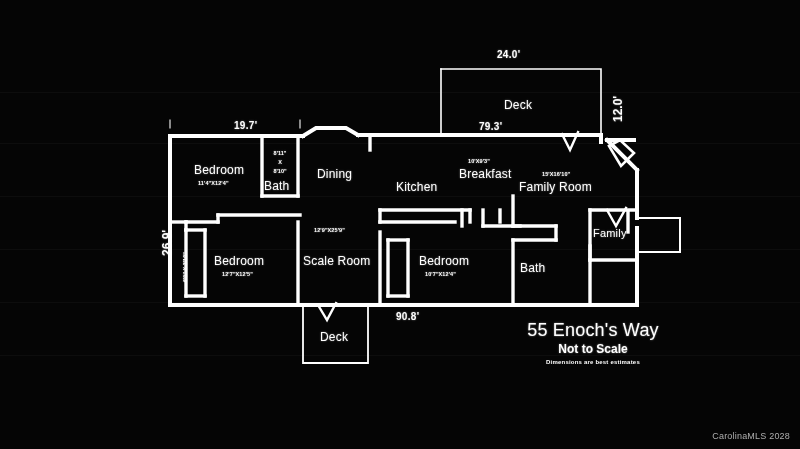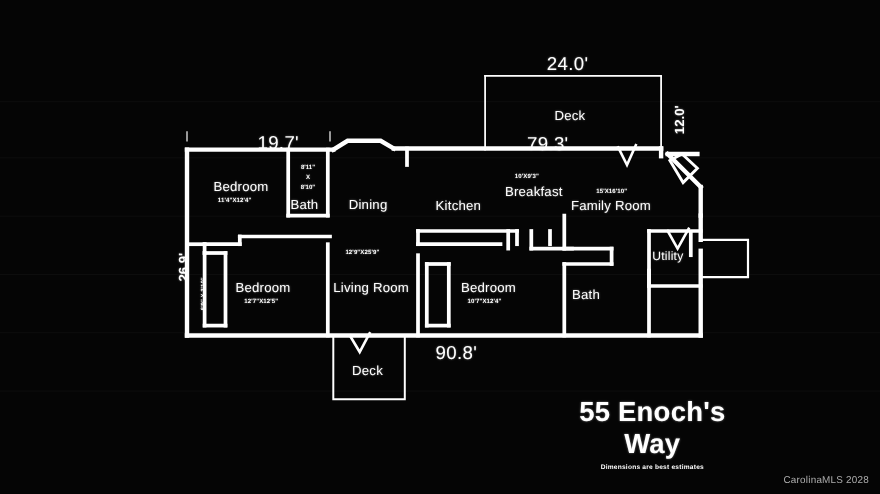--- a/index.html
+++ b/index.html
@@ -18,28 +18,28 @@
   }
   .lbl{
     position:absolute;
     color:#fff;
     white-space:nowrap;
     line-height:1;
     text-shadow:0 0 2px rgba(255,255,255,0.45);
   }
   .room-name{font-size:12px;font-weight:400;letter-spacing:.2px;}
   .room-dim{font-size:5.5px;font-weight:700;letter-spacing:.1px;}
-  .dim{font-size:17px;font-weight:400;letter-spacing:.3px;}
+  .dim{font-size:10px;font-weight:700;letter-spacing:.3px;}
   .dim-v{font-size:12px;font-weight:700;transform:rotate(-90deg);transform-origin:left top;}
   .dim-tiny-v{font-size:5.5px;font-weight:700;transform:rotate(-90deg);transform-origin:left top;}
   .bath-dim{font-size:5.5px;font-weight:700;text-align:center;line-height:1.5;}
   #title-block{
     position:absolute;left:498px;top:320px;width:190px;text-align:center;
   }
-  #title-main{font-size:25px;font-weight:700;letter-spacing:.2px;text-shadow:0 0 2px rgba(255,255,255,.5);margin-top:41px;}
+  #title-main{font-size:18px;font-weight:400;letter-spacing:.2px;text-shadow:0 0 2px rgba(255,255,255,.5);}
   #title-sub{font-size:12px;font-weight:700;margin-top:1px;text-shadow:0 0 2px rgba(255,255,255,.5);}
   #title-note{font-size:6px;font-weight:700;margin-top:3px;letter-spacing:.2px;}
   #watermark{
     position:absolute;right:10px;bottom:8px;
     font-size:9px;color:#c9c9c9;letter-spacing:.2px;opacity:.85;
   }
 </style>
 </head>
 <body>
 
@@ -168,47 +168,48 @@
 <div class="lbl dim" style="left:396px;top:312px">90.8'</div>
 
 <div class="lbl room-name" style="left:194px;top:164px">Bedroom</div>
 <div class="lbl room-dim" style="left:198px;top:181px">11'4"X12'4"</div>
 
 <div class="lbl bath-dim" style="left:264px;top:149px;width:32px">8'11"</div>
 <div class="lbl bath-dim" style="left:264px;top:158px;width:32px">X</div>
 <div class="lbl bath-dim" style="left:264px;top:167px;width:32px">8'10"</div>
 <div class="lbl room-name" style="left:264px;top:180px;font-size:12px">Bath</div>
 
-<div class="lbl room-name" style="left:317px;top:180px">Dining</div>
+<div class="lbl room-name" style="left:317px;top:168px">Dining</div>
 
 <div class="lbl room-name" style="left:396px;top:181px">Kitchen</div>
 
 <div class="lbl room-dim" style="left:468px;top:159px">10'X9'3"</div>
 <div class="lbl room-name" style="left:459px;top:168px">Breakfast</div>
 
 <div class="lbl room-dim" style="left:542px;top:172px">15'X16'10"</div>
 <div class="lbl room-name" style="left:519px;top:181px">Family Room</div>
 
 <div class="lbl room-name" style="left:504px;top:99px">Deck</div>
 
 <div class="lbl room-name" style="left:214px;top:255px">Bedroom</div>
 <div class="lbl room-dim" style="left:222px;top:272px">12'7"X12'5"</div>
 
 <div class="lbl dim-tiny-v" style="left:183px;top:282px">6'9" X 3'10"</div>
 
 <div class="lbl room-dim" style="left:314px;top:228px">12'9"X25'9"</div>
-<div class="lbl room-name" style="left:303px;top:255px">Living Room</div>
+<div class="lbl room-name" style="left:303px;top:255px">Scale Room</div>
 
 <div class="lbl room-name" style="left:419px;top:255px">Bedroom</div>
 <div class="lbl room-dim" style="left:425px;top:272px">10'7"X12'4"</div>
 
 <div class="lbl room-name" style="left:520px;top:262px">Bath</div>
 
-<div class="lbl room-name" style="left:593px;top:228px;font-size:11px">Utility</div>
+<div class="lbl room-name" style="left:593px;top:228px;font-size:11px">Family</div>
 
 <div class="lbl room-name" style="left:320px;top:331px">Deck</div>
 
 <div id="title-block">
   <div id="title-main">55 Enoch's Way</div>
+  <div id="title-sub">Not to Scale</div>
   <div id="title-note">Dimensions are best estimates</div>
 </div>
 
 <div id="watermark">CarolinaMLS 2028</div>
 
 </body></html>

